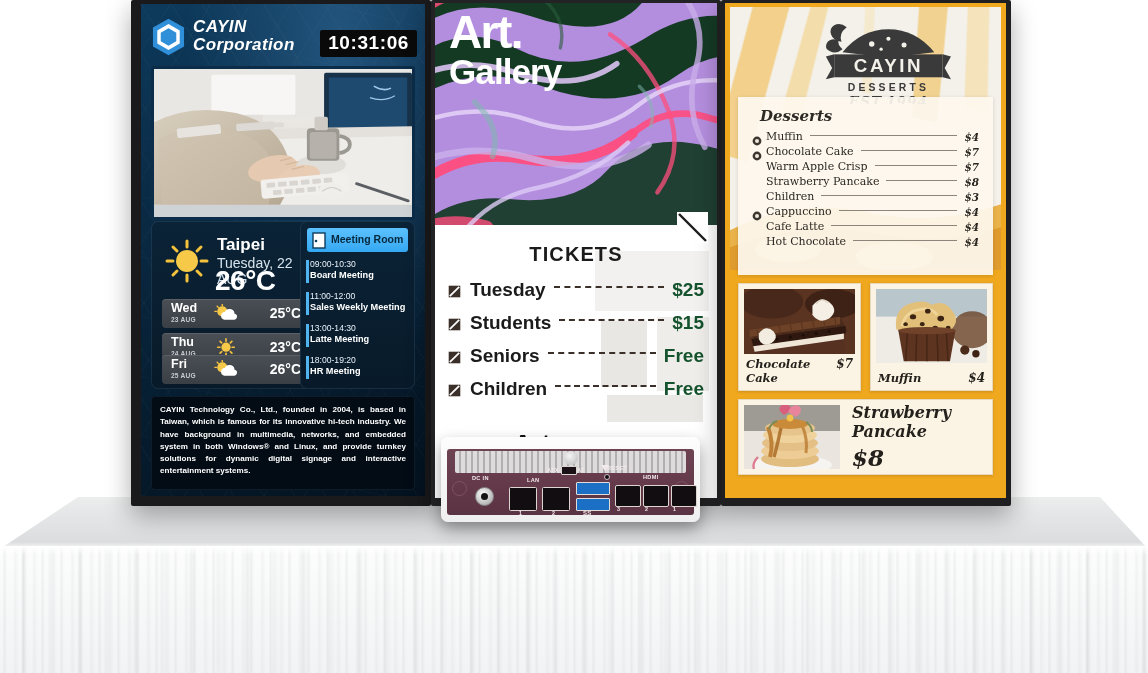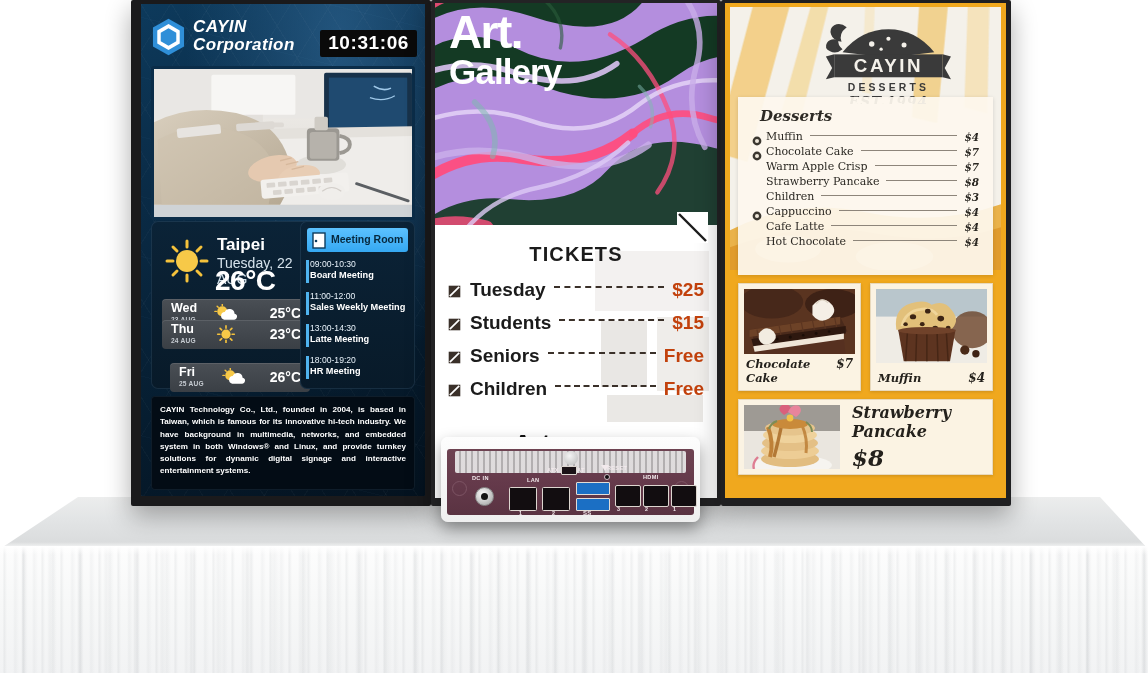--- a/index.html
+++ b/index.html
@@ -79,21 +79,21 @@
   .lx-wcard{position:absolute;left:0;top:0;width:170px;height:168px;
     background:linear-gradient(180deg,#0b2337 0%,#081a29 100%);
     border-radius:7px;box-shadow:inset 0 0 0 1px rgba(120,170,210,.14);}
   .sun{position:absolute;left:14px;top:18px;width:44px;height:44px;}
   .wx-city{position:absolute;left:66px;top:14px;color:#fff;font-size:17px;font-weight:bold;}
   .wx-date{position:absolute;left:66px;top:34px;color:#d6e3ec;font-size:14px;}
   .wx-temp{position:absolute;left:64px;top:44px;color:#fff;font-size:28px;font-weight:bold;letter-spacing:-.5px;}
   .wx-row{position:absolute;left:11px;right:11px;height:29px;border-radius:4px;
     background:linear-gradient(180deg,#4a4f55 0%,#3a3f45 100%);
     box-shadow:inset 0 1px 0 rgba(255,255,255,.1);}
-  .wx-row.r1{top:78px;} .wx-row.r2{top:99px;text-decoration:underline;} .wx-row.r3{top:142px;margin-left:8px;}
+  .wx-row.r1{top:78px;} .wx-row.r2{top:112px;text-decoration:underline;} .wx-row.r3{top:134px;}
   .wx-day{position:absolute;left:9px;top:3px;color:#fff;font-size:12.5px;font-weight:bold;line-height:1;}
   .wx-sub{position:absolute;left:9px;top:17px;color:#c7ccd2;font-size:6.6px;font-weight:bold;letter-spacing:.2px;}
   .wx-ico{position:absolute;left:52px;top:5px;width:24px;height:19px;}
   .wx-deg{position:absolute;right:9px;top:6px;color:#fff;font-size:14px;font-weight:bold;}
   .lx-mcard{position:absolute;right:0;top:0;width:115px;height:168px;
     background:linear-gradient(180deg,#0b2337 0%,#081a29 100%);
     border-radius:7px;box-shadow:inset 0 0 0 1px rgba(120,170,210,.14);}
   .mr-head{position:absolute;left:7px;top:7px;right:7px;height:24px;border-radius:3px;
     background:linear-gradient(180deg,#5cc2ff 0%,#35a8f2 100%);}
   .mr-door{position:absolute;left:5px;top:4px;width:14px;height:17px;}
@@ -119,21 +119,21 @@
   .ag-title .t2{display:block;font-size:35px;font-weight:bold;line-height:1;letter-spacing:-.9px;margin-top:1px;}
   .ag-fold{position:absolute;right:9px;bottom:8px;width:31px;height:31px;z-index:4;}
   .ag-tickets{position:absolute;left:0;right:0;top:222px;bottom:0;background:#fff;overflow:hidden;}
   .ag-ghost{position:absolute;right:0;top:0;width:130px;bottom:0;opacity:.30;}
   .ag-tk-title{position:absolute;left:0;right:0;top:18px;text-align:center;
     font-size:20px;font-weight:bold;color:#1b1b1b;letter-spacing:1.1px;}
   .tk-row{position:absolute;left:13px;right:13px;height:30px;display:flex;align-items:center;}
   .tk-bullet{width:13px;height:13px;flex:0 0 13px;margin-right:9px;position:relative;}
   .tk-label{font-size:19px;font-weight:bold;color:#1b1b1b;white-space:nowrap;}
   .tk-dots{flex:1;margin:0 8px;border-bottom:2.4px dashed #3a3029;position:relative;top:-3px;min-width:22px;}
-  .tk-price{font-size:19px;font-weight:bold;color:#c2410c;white-space:nowrap;}
+  .tk-price{font-size:19px;font-weight:bold;color:#14532d;white-space:nowrap;}
   .ag-bottom{position:absolute;left:0;right:0;bottom:0;height:76px;background:#fff;overflow:hidden;}
   .ag-qr{position:absolute;left:16px;top:10px;width:46px;height:30px;background:#fff;padding:3px;box-sizing:border-box;}
   .ag-bottom-text{position:absolute;left:78px;top:8px;font-size:27px;font-weight:bold;color:#111;letter-spacing:-.8px;}
 
   
   #screen-right{left:721px;top:0px;width:290px;height:506px;}
   #screen-right .bezel{background:#1f1f21;}
   #screen-right .panel{left:4px;top:3px;right:5px;bottom:8px;
     background:#f0a81e;}
   .dm-inner{position:absolute;left:5px;top:4px;right:5px;bottom:5px;overflow:hidden;}

